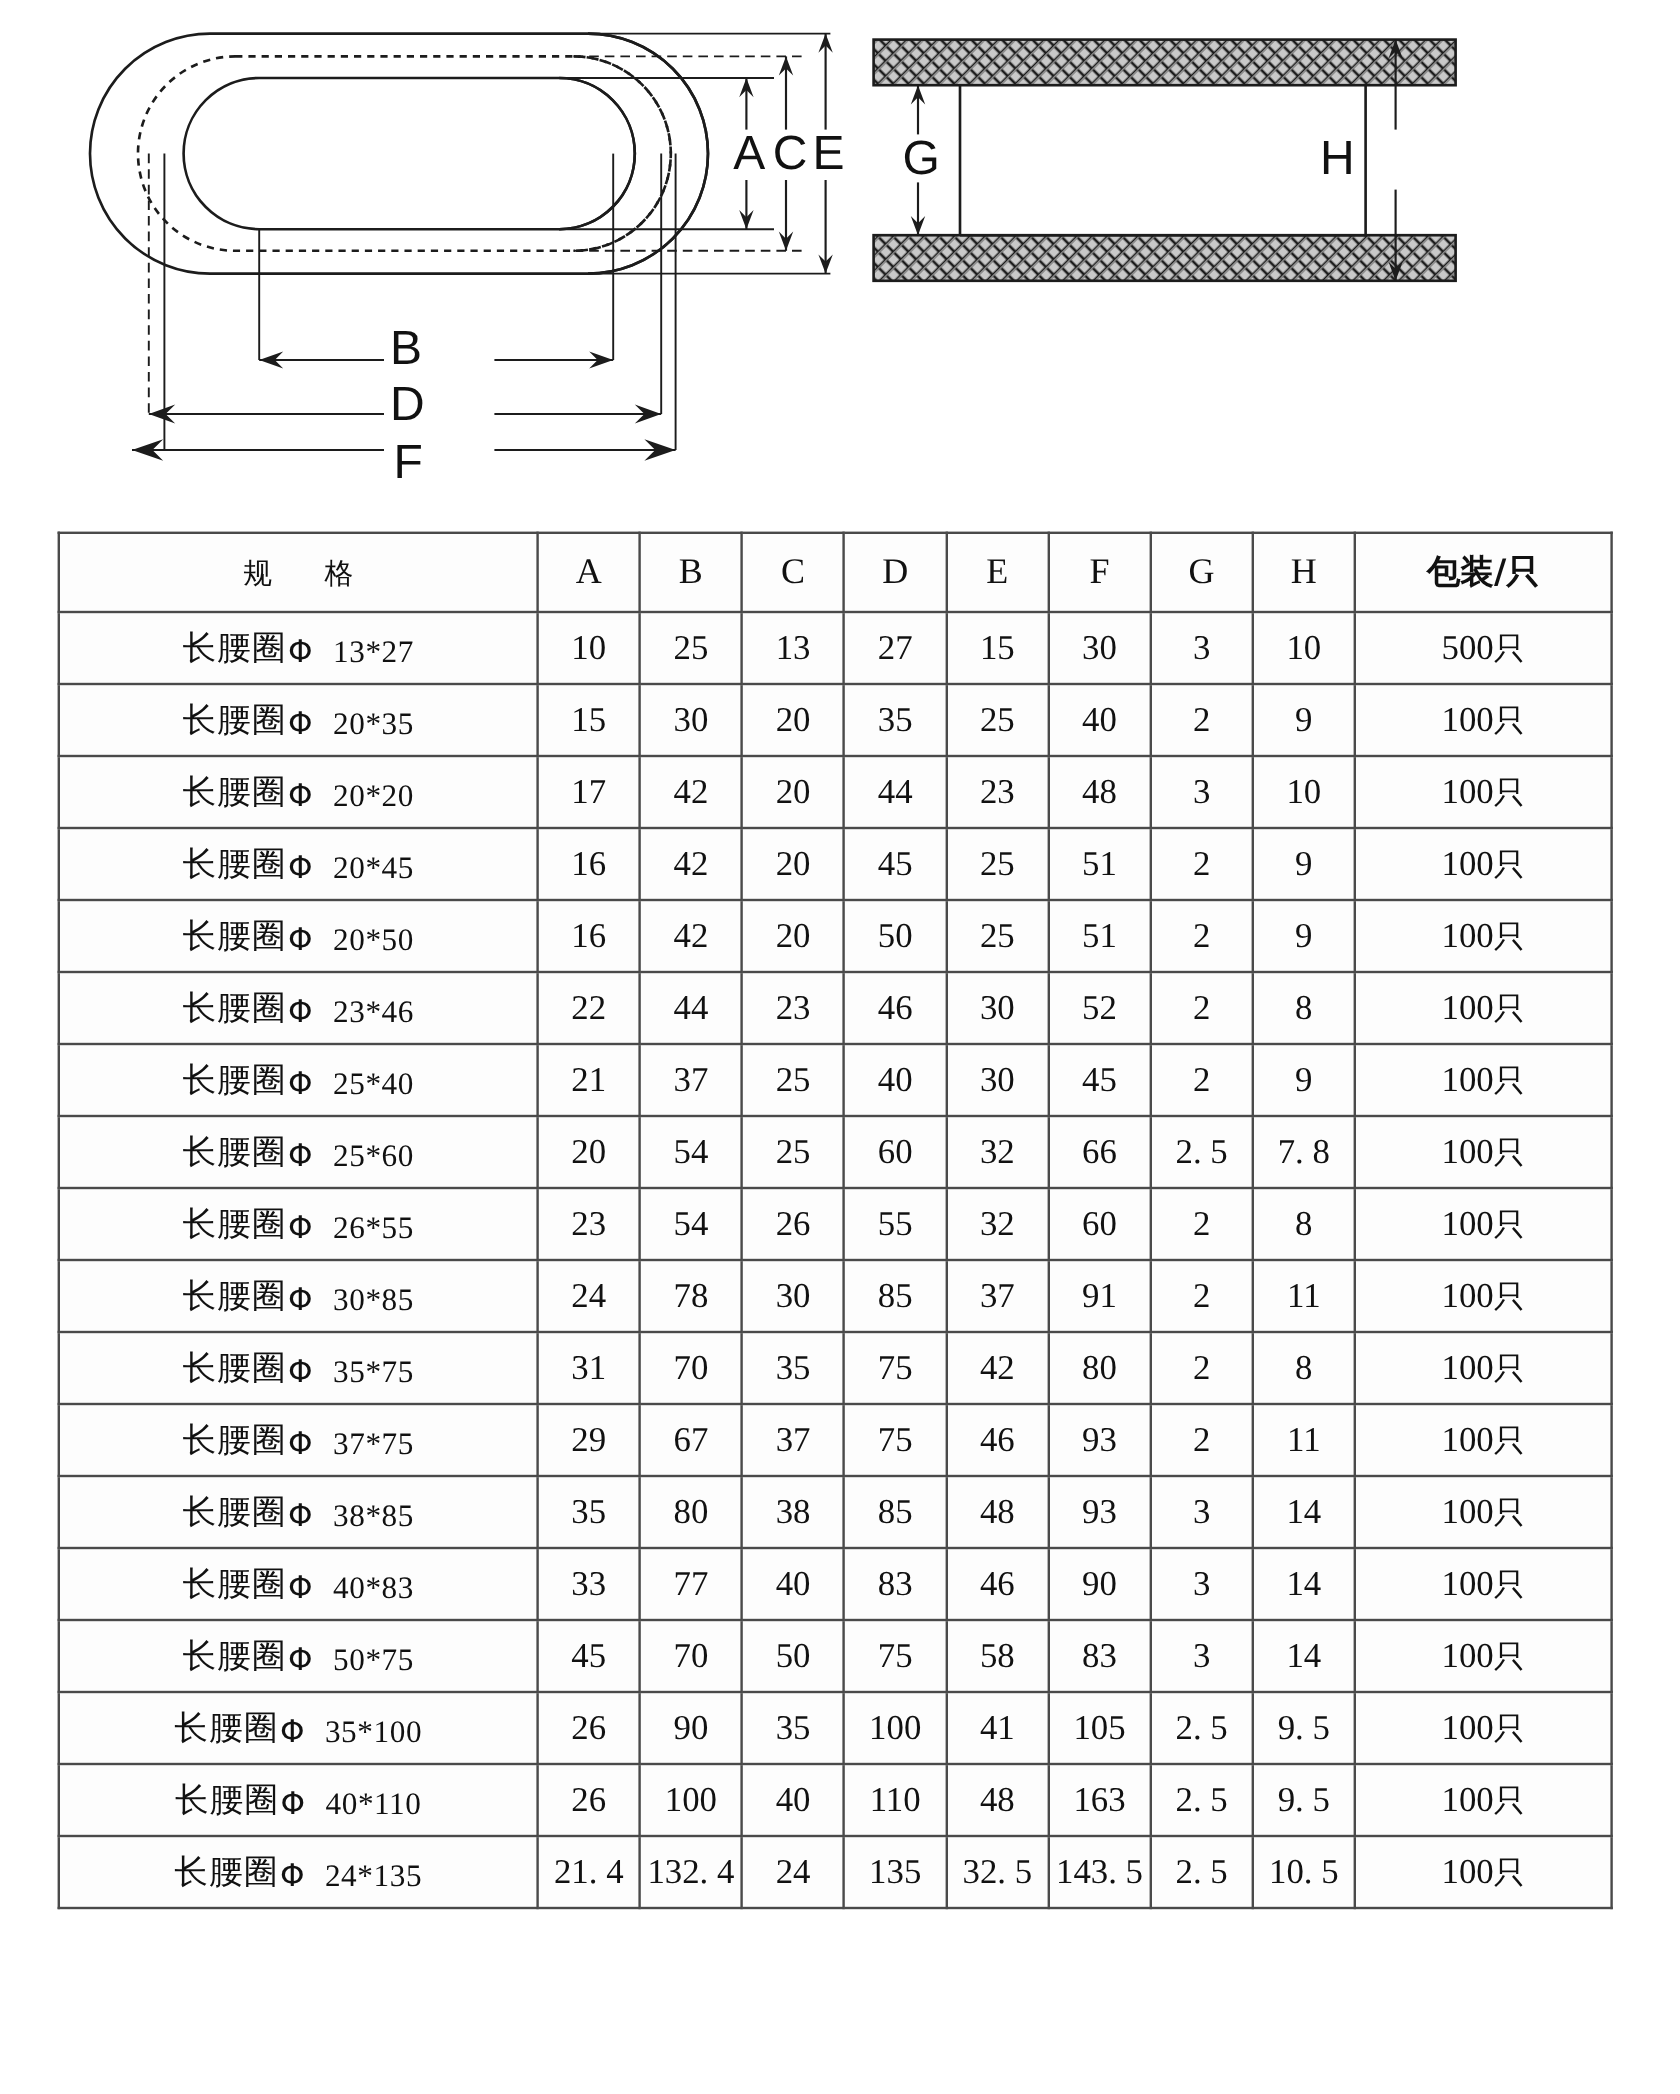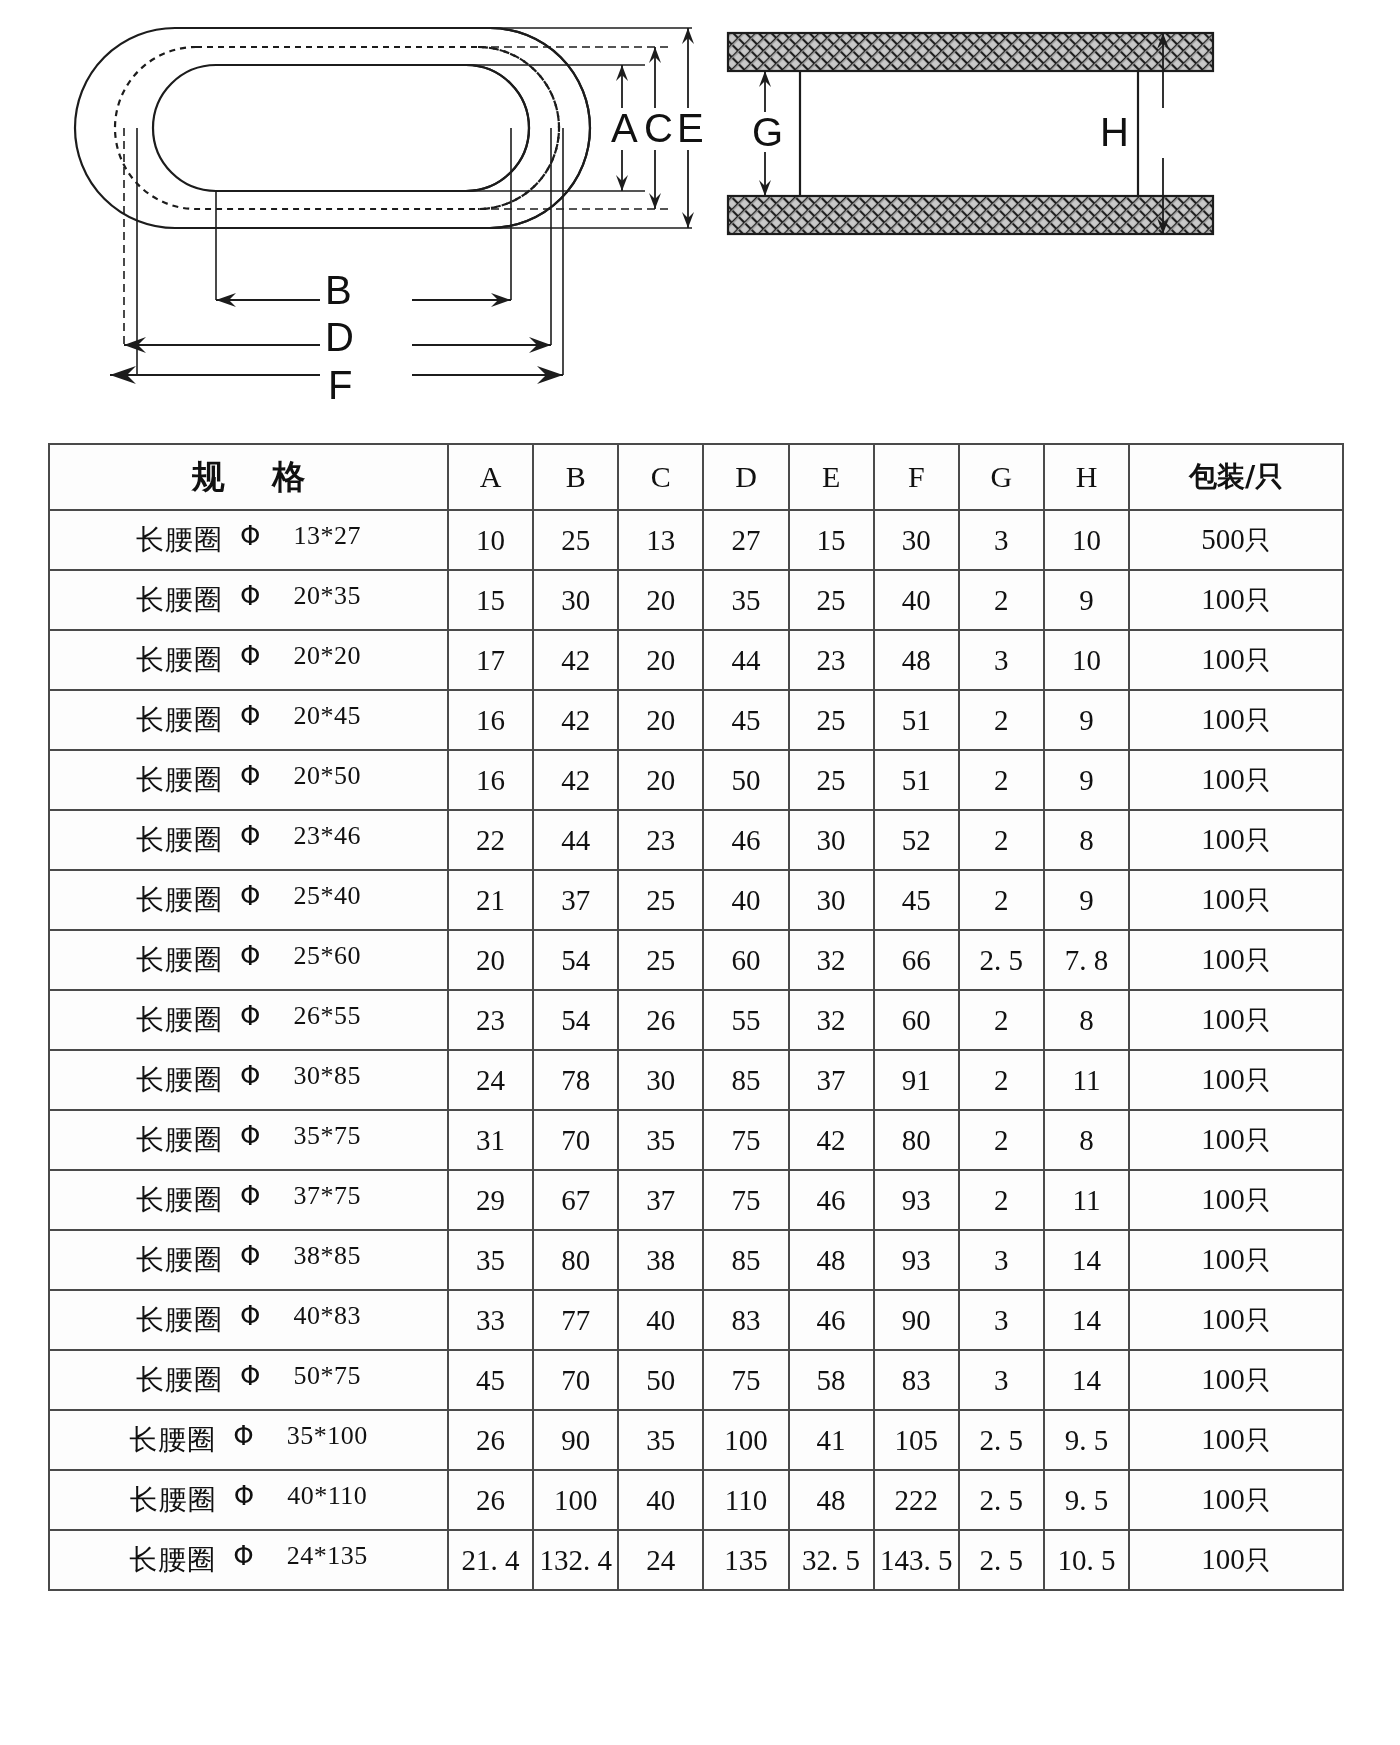--- a/index.html
+++ b/index.html
@@ -49,35 +49,35 @@
   table.spec tr.head td{
     height:64px;
     font-size:30px;
   }
   .c-spec{width:375px;}
   .c-dim{width:80px;}
   .c-pack{width:201px;}
 
   .spec-name{
     display:flex;
-    align-items:flex-start;
+    align-items:flex-end;
     justify-content:center;
-    gap:16px;
+    gap:0;
     font-size:29px;
   }
   .spec-cn{font-family:"DejaVu Sans", sans-serif;font-size:28px;letter-spacing:1px;}
   .spec-phi{font-family:"DejaVu Sans", sans-serif;font-size:26px;padding-left:1px;}
   .spec-size{font-family:"Liberation Serif", serif;font-size:26px;padding-left:17px;letter-spacing:0.5px;}
 
   .hdr-cn{
     font-family:"DejaVu Sans", sans-serif;
-    font-size:33px;
+    font-size:24px;
     letter-spacing:18px;
     padding-left:18px;
-    font-weight:700;
+    font-weight:400;
   }
   .hdr-pack{
     font-family:"DejaVu Sans", sans-serif;
     font-size:28px;
     font-weight:600;
     margin-top:28px;
   }
   .hdr-dim{
     font-family:"Liberation Serif", serif;
     font-size:31px;
@@ -523,21 +523,21 @@
                 <span class="spec-cn">长腰圈</span>
                 <span class="spec-phi">Φ</span>
                 <span class="spec-size">40*110</span>
               </span>
             </td>
             <td class="num">26</td>
             <td class="num">100</td>
             <td class="num">40</td>
             <td class="num">110</td>
             <td class="num">48</td>
-            <td class="num">222</td>
+            <td class="num">163</td>
             <td class="num">2. 5</td>
             <td class="num">9. 5</td>
             <td><span class="pack-val"><span>100</span><span class="zhi">只</span></span></td>
           </tr>
           <tr>
             <td>
               <span class="spec-name">
                 <span class="spec-cn">长腰圈</span>
                 <span class="spec-phi">Φ</span>
                 <span class="spec-size">24*135</span>

